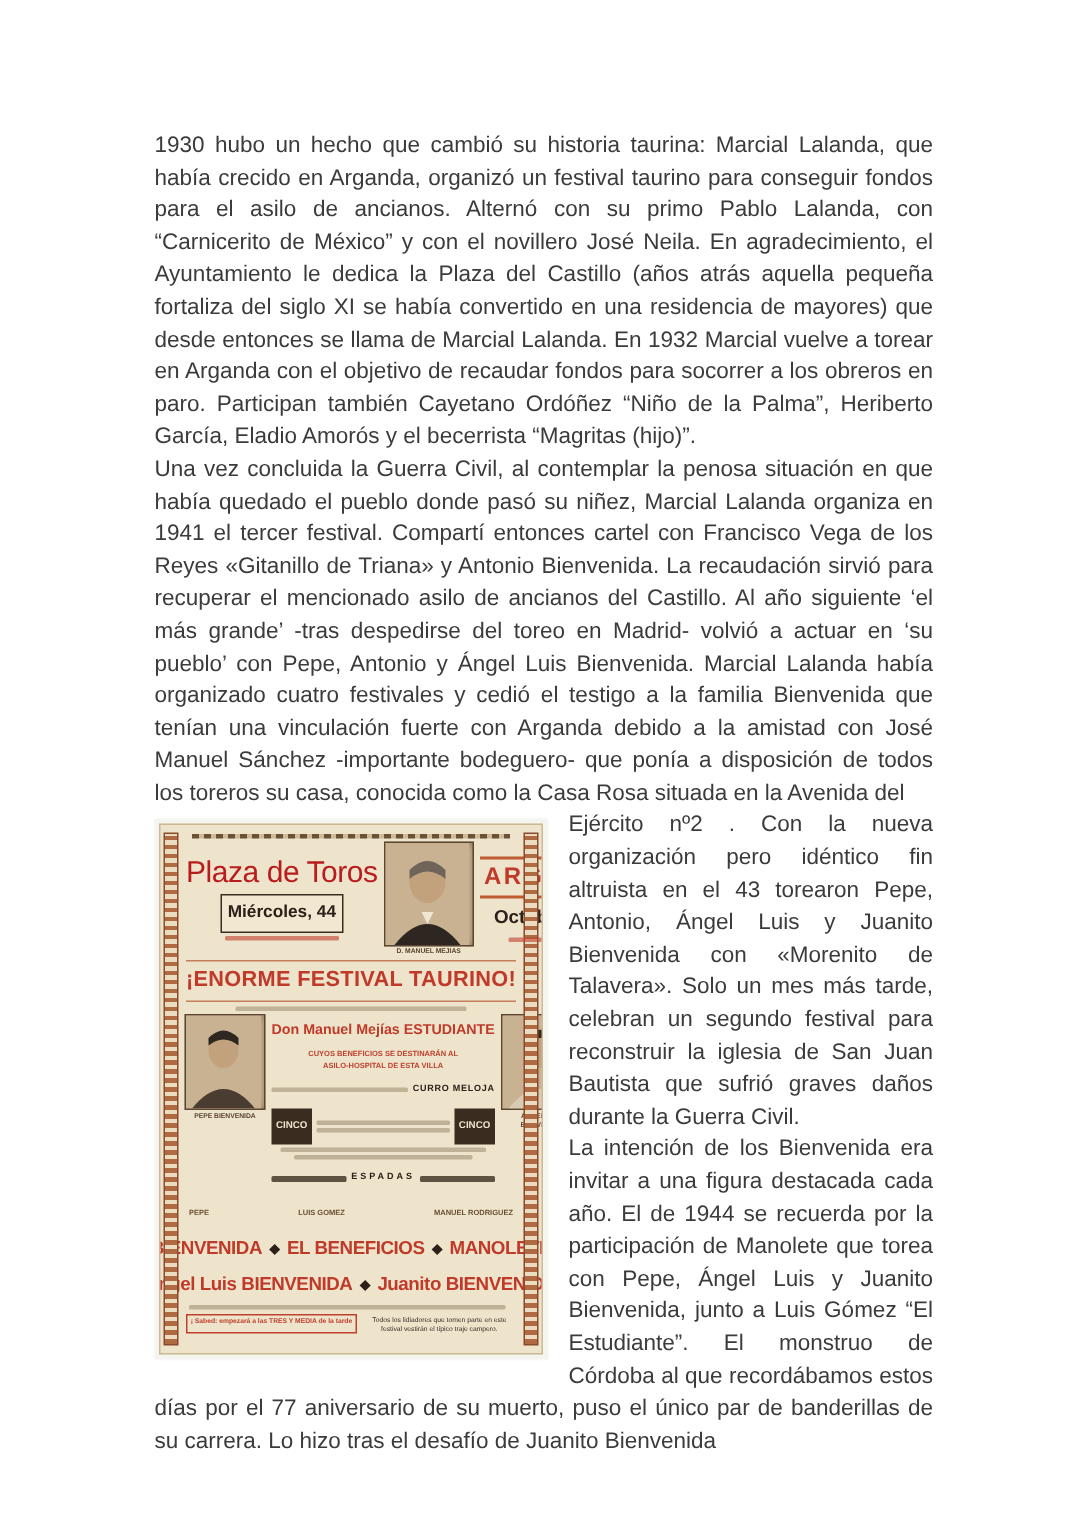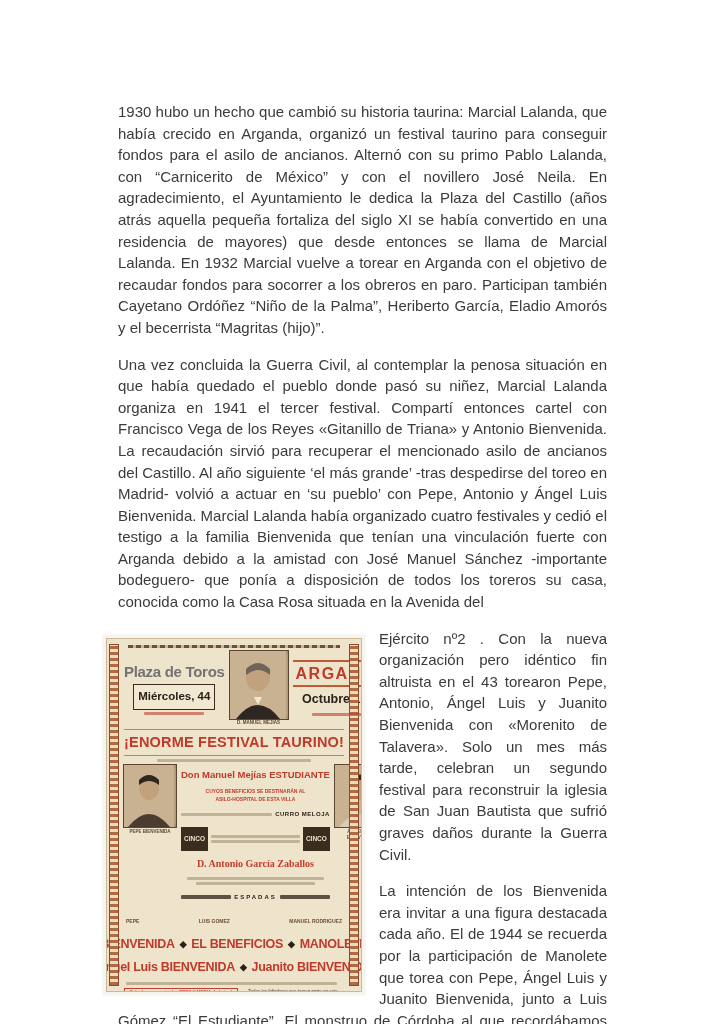--- a/index.html
+++ b/index.html
@@ -1,34 +1,34 @@
 <!DOCTYPE html>
 <html><head>
 <meta charset="utf-8">
 <style>
   html,body{margin:0;padding:0;background:#ffffff;}
   body{width:724px;height:1024px;position:relative;font-family:"Liberation Sans",sans-serif;}
   .page{position:absolute;inset:0;background:#ffffff;overflow:hidden;}
   .article{position:absolute;left:103px;top:86px;width:519px;font-size:15px;line-height:21.6px;
            color:#3b3b3b;text-align:justify;}
-  .article p{margin:15px;}
+  .article p{margin:0;}
 
   
   .poster-wrap{float:left;width:262px;margin:7px 14px 6px 0;}
   .photo-backdrop{background:#f6f4ef;padding:3px;box-shadow:0 0 2px rgba(0,0,0,.08);}
   .poster{position:relative;background:#eee3cb;border:1px solid #cbb995;height:354px;
           box-sizing:border-box;padding:6px 17px 4px;overflow:hidden;}
   .orn-col{position:absolute;top:5px;bottom:5px;width:8px;border:1px solid #8a4b2c;
            background:repeating-linear-gradient(0deg,#b06a42 0 3px,#e9dcc0 3px 6px);}
   .orn-col.left{left:2px;} .orn-col.right{right:2px;}
   .top-band{height:3px;margin:0 4px 2px;background:repeating-linear-gradient(90deg,#6b5138 0 5px,#cdbb97 5px 8px);}
 
   .hdr{display:grid;grid-template-columns:1fr 60px 1fr;column-gap:4px;align-items:center;}
   .hdr-side{display:flex;flex-direction:column;align-items:center;gap:2px;}
-  .plaza{color:#737373;font-weight:700;font-size:15px;letter-spacing:-.3px;white-space:nowrap;}
+  .plaza{color:#b91c1c;font-weight:400;font-size:20px;letter-spacing:-.3px;white-space:nowrap;}
   .daybox{border:1.5px solid #3a2d20;color:#2b2118;font-weight:700;font-size:11.5px;
           padding:1px 4px;white-space:nowrap;background:#f2e8d2;}
   .arganda{color:#c03a2a;font-weight:800;font-size:16px;letter-spacing:1.5px;
            border-top:2px solid #bf5b33;border-bottom:2px solid #bf5b33;padding:1px 3px;white-space:nowrap;}
   .month{color:#2b2118;font-weight:800;font-size:12.5px;white-space:nowrap;}
   .portrait{background:#cdb795;border:1px solid #5a4632;box-shadow:inset 0 0 6px rgba(60,40,20,.45);}
   .portrait svg{display:block;}
   .pcap{font-size:4.5px;font-weight:700;color:#5a4632;text-align:center;line-height:6px;}
   .bar{height:3px;border-radius:1px;background:#9a8a6c;opacity:.55;}
   .bar.red{background:#c0402e;opacity:.6;}
@@ -135,21 +135,20 @@
                 <span class="meloja">CURRO MELOJA</span>
               </div>
               <div class="cinco-row">
                 <span class="cinco">CINCO</span>
                 <div class="cinco-mid">
                   <div class="bar"></div>
                   <div class="bar"></div>
                 </div>
                 <span class="cinco">CINCO</span>
               </div>
-              <div class="zaballos">D. Antonio García Zaballos</div>
               <div class="bar" style="width:92%;margin:0 auto;"></div>
               <div class="bar" style="width:80%;margin:0 auto;"></div>
               <div class="espadas-row">
                 <div class="bar dark"></div>
                 <span class="espadas">ESPADAS</span>
                 <div class="bar dark"></div>
               </div>
             </div>
 
             <div class="side-po">

